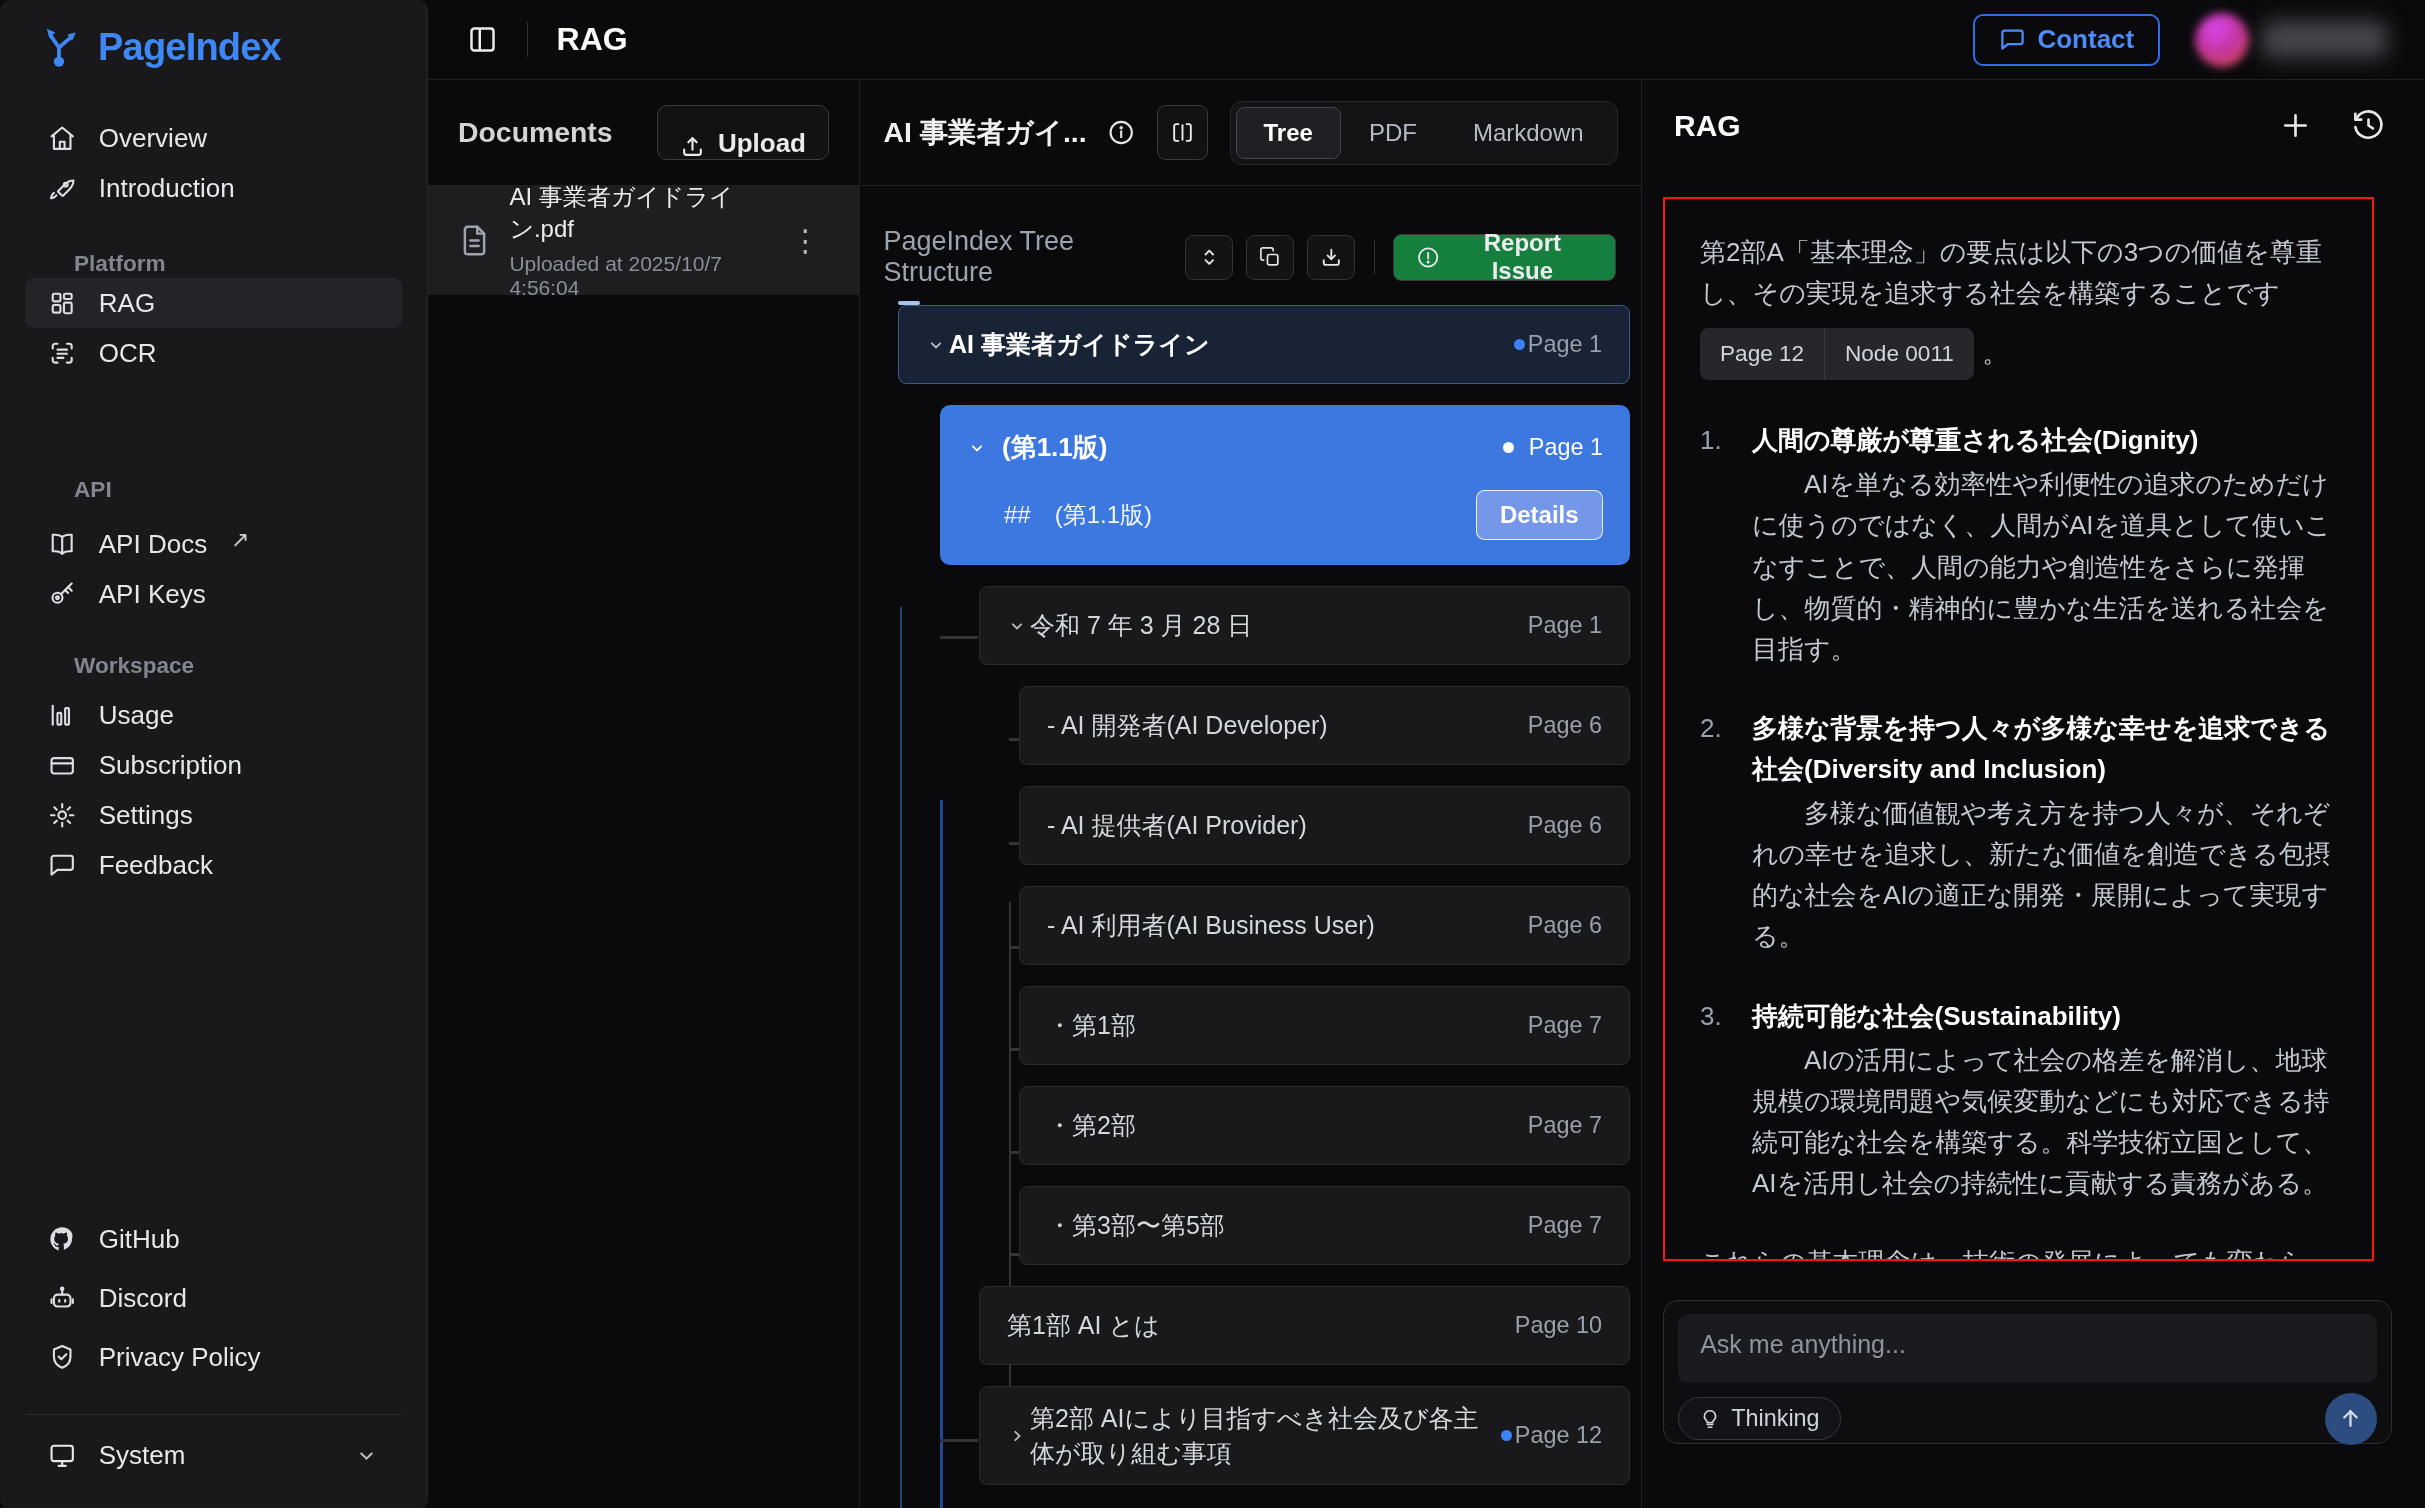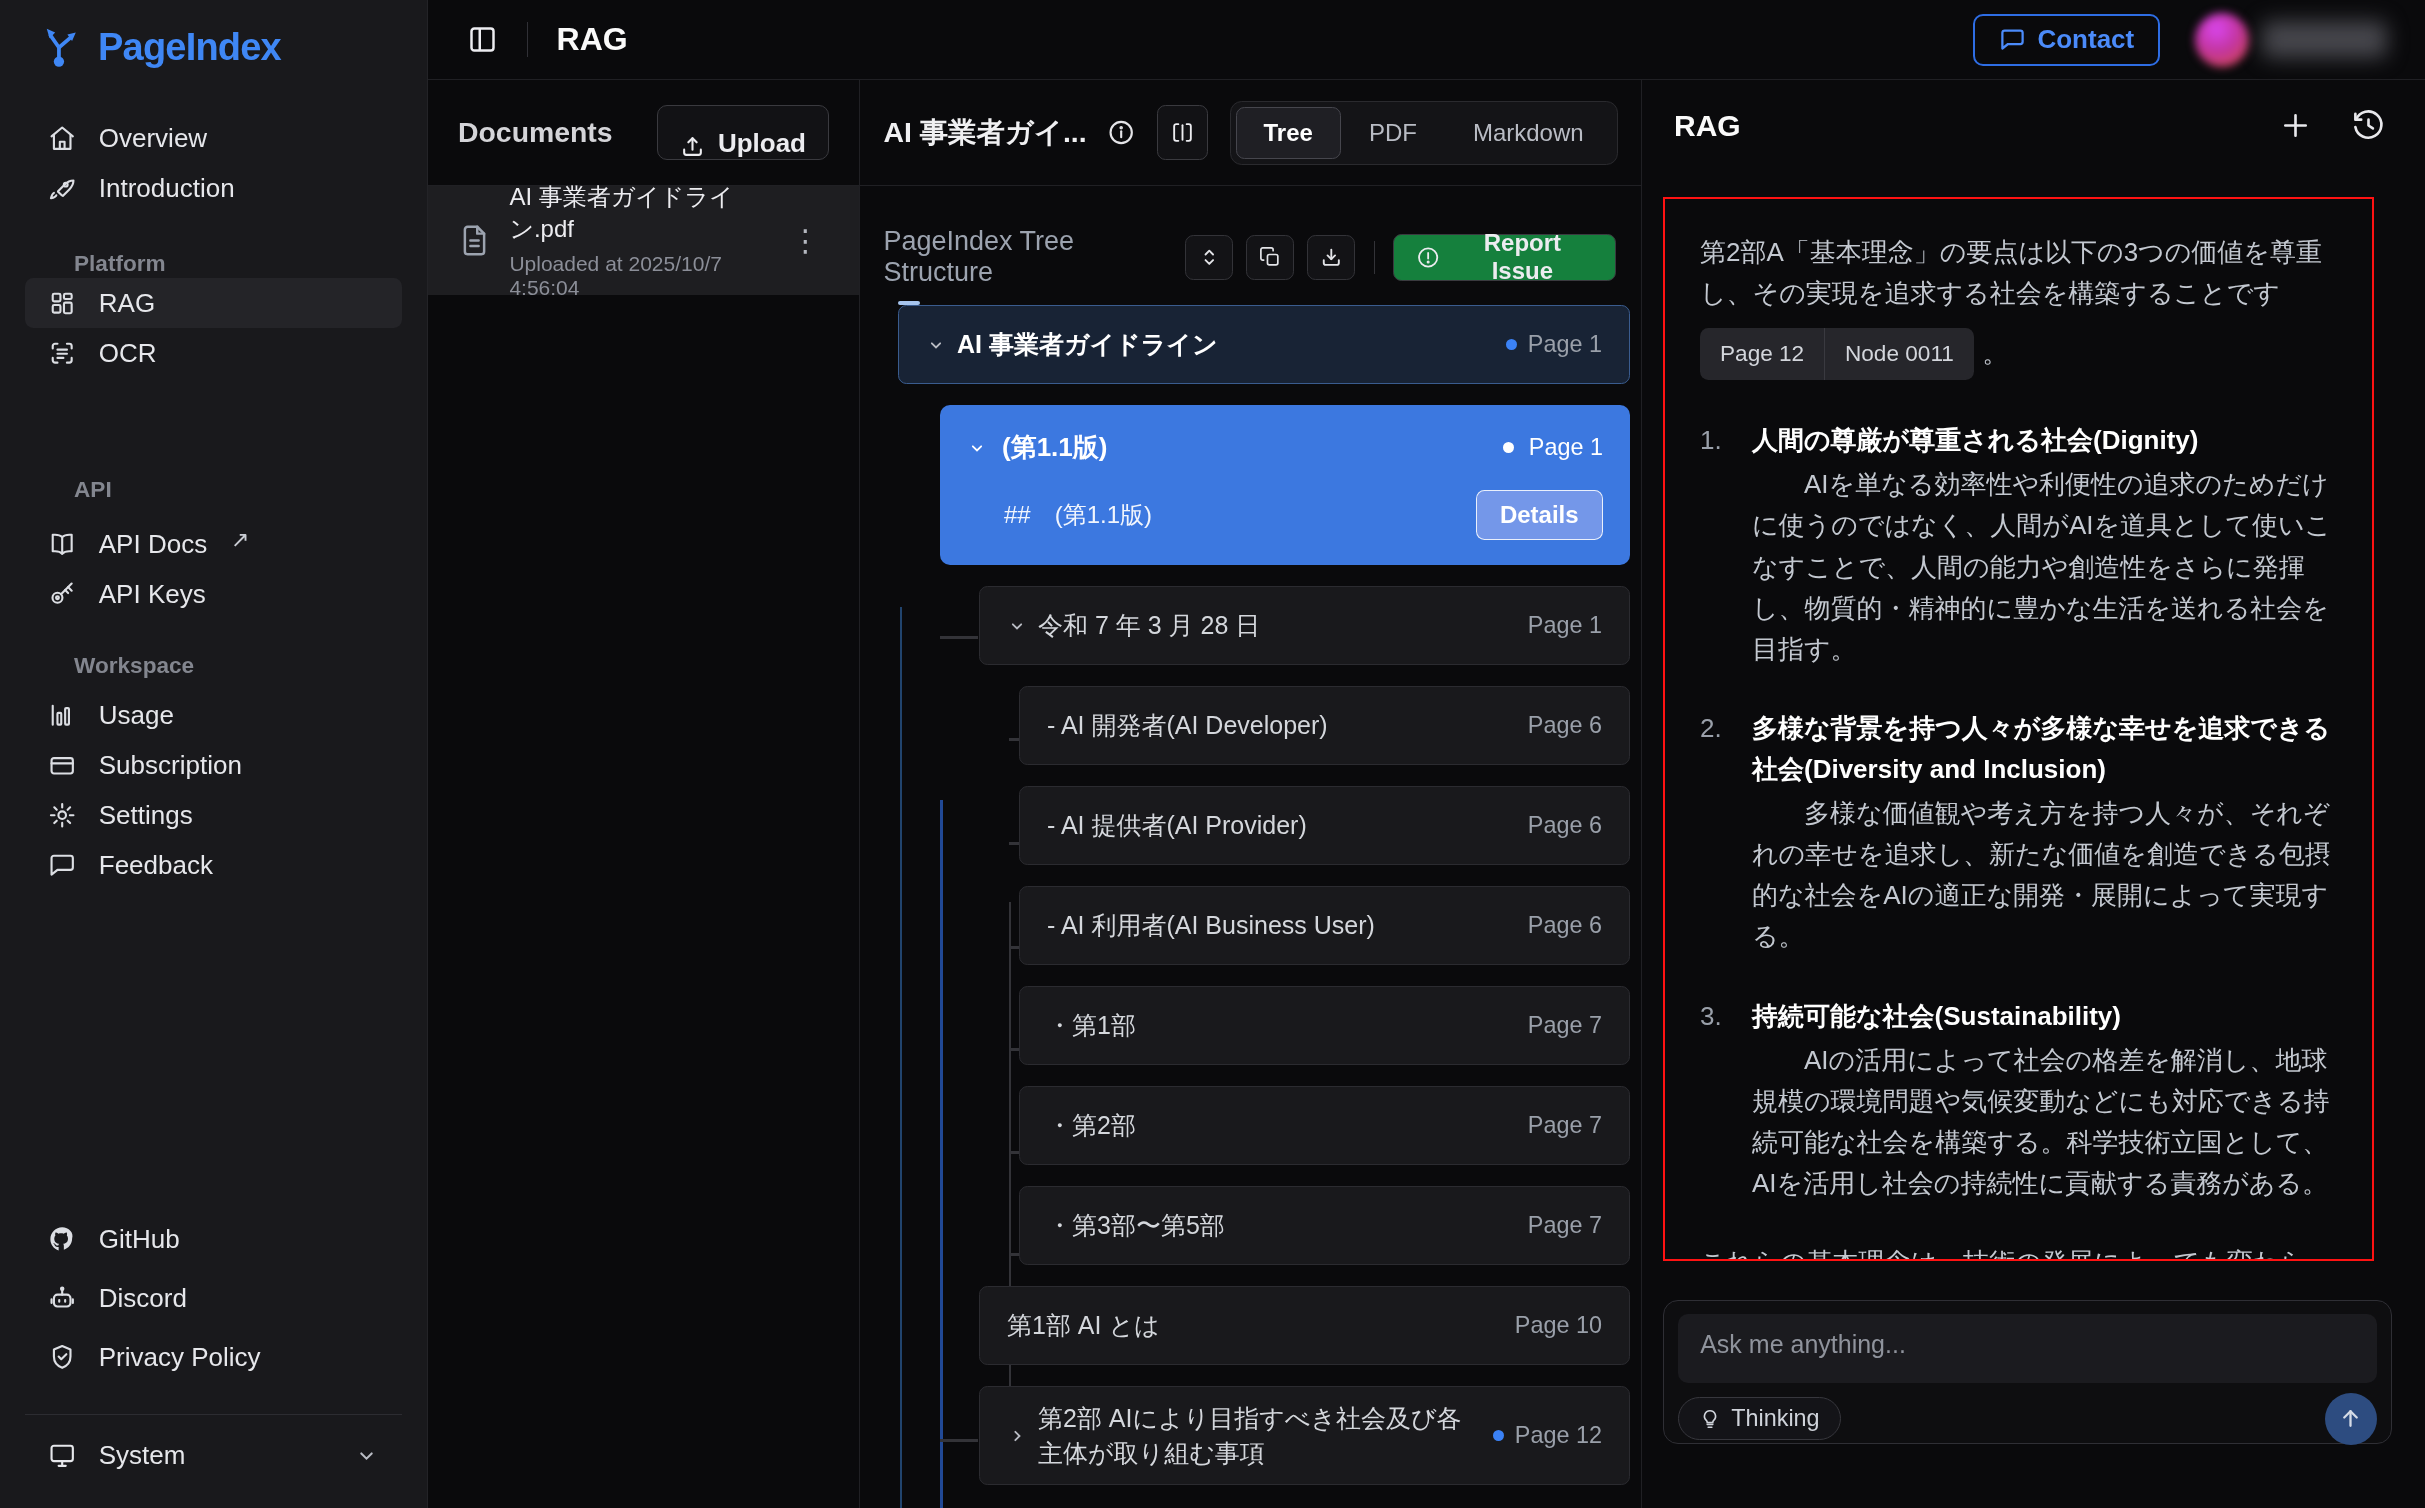--- a/index.html
+++ b/index.html
@@ -3,21 +3,21 @@
 <meta charset="utf-8">
 <style>
   * { margin:0; padding:0; box-sizing:border-box; }
   html,body { background:#09090b; width:2426px; height:1509px; overflow:hidden;
     font-family:"Liberation Sans","DejaVu Sans",sans-serif; }
   .app { position:relative; width:2426px; height:1509px; color:#e8e9ec; }
   svg { display:block; }
 
   
   .sidebar { position:absolute; left:0; top:0; width:428px; height:1509px;
-    background:#19191c; border-right:0.8px solid #232327; }
+    background:#19191c; border-right:0.8px solid #232327;border-radius:10px; }
   .logo { display:flex; align-items:center; gap:10px; margin:25px 0 0 43px; }
   .logo-text { color:#3f87f5; font-size:38px; font-weight:bold; letter-spacing:-0.8px; }
   .side-nav { margin-top:43px; padding:0 25px; }
   .nav-item { display:flex; align-items:center; gap:22px; height:50px; padding:0 23.4px;
     border-radius:8.4px; font-size:26px; color:#e6e7eb; cursor:pointer; }
   .nav-item.active { background:#242428; }
   .nav-item .ic { width:28.4px; height:28.4px; color:#dcdee3; flex:0 0 auto; }
   .ext-arrow { font-size:22px; color:#c9ccd3; margin-left:1.7px; transform:translateY(-5px); }
   .section-label { font-size:22.6px; font-weight:600; color:#83868f; padding:0 49px; }
   .ml-rag { margin-top:38px; margin-bottom:1px; }
@@ -83,21 +83,21 @@
   .tool-btn { width:49px; height:45px; border:1.3px solid #333338; border-radius:8.4px; background:#131316;
     display:flex; align-items:center; justify-content:center; color:#e3e4e8; cursor:pointer; }
   .tool-btn .ic { width:22.6px; height:22.6px; }
   .tool-sep { width:0.8px; height:33px; background:#333338; margin:0 5px; }
   .report-btn { display:flex; align-items:center; gap:11.7px; height:47px; padding:0 22px;
     border:1.3px solid #3a3a3f; border-radius:8.4px; background:#15803d; color:#ececf0;
     font-size:24px; font-weight:600; cursor:pointer; }
   .report-btn .ic { width:25px; height:25px; }
 
   .tree-scroll { position:absolute; left:38px; right:11px; top:221px; bottom:0; }
-  .tnode { display:flex; align-items:center; gap:11px; min-height:79px; padding:0 27px;
+  .tnode { display:flex; align-items:center; gap:3px; min-height:79px; padding:0 27px;
     background:#19191c; border:1.3px solid #2b2b30; border-radius:8.4px; margin-bottom:21px;
     cursor:pointer; position:relative; z-index:2; }
   .tnode .chev { width:20px; height:20px; color:#b9bcc4; flex:0 0 auto; }
   .tnode .tlabel { flex:1; font-size:25px; color:#d4d7dc; line-height:1.4; padding:13.4px 0; }
   .tnode .tpage { font-size:23.4px; color:#9aa0aa; white-space:nowrap; }
   .dot { width:11px; height:11px; border-radius:50%; flex:0 0 auto; }
   .dot.blue { background:#3b82f6; }
   .dot.white { background:#ffffff; }
   .tnode.root { background:#182335; border-color:#3a5c8f; }
   .tnode.root .tlabel { color:#ffffff; font-weight:600; } .ind2 { margin-left:81px; } .ind3 { margin-left:121px; }

